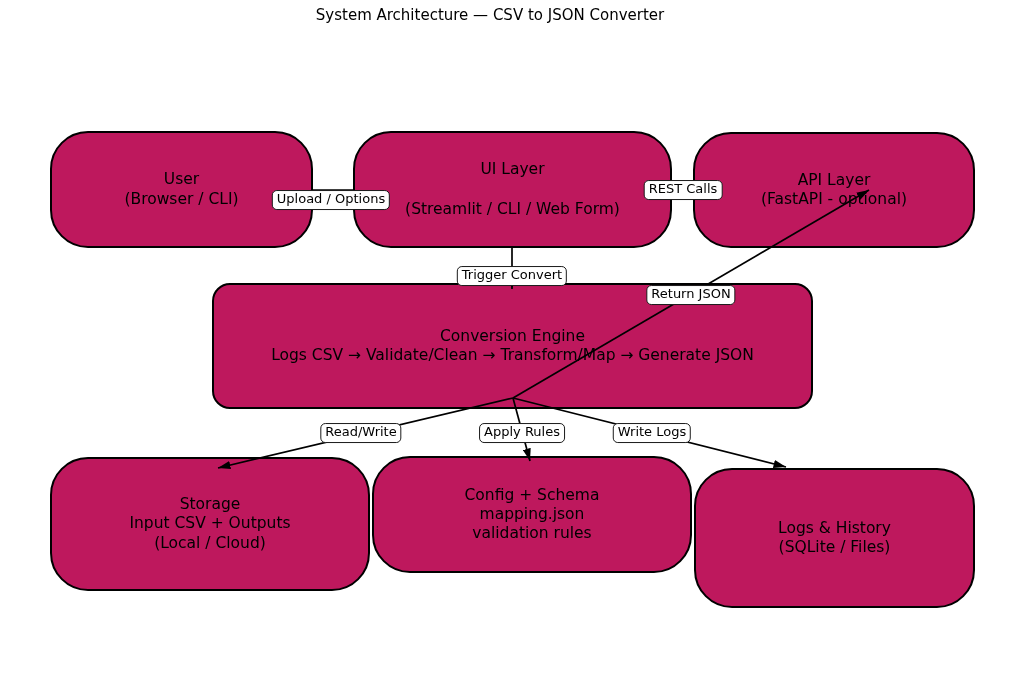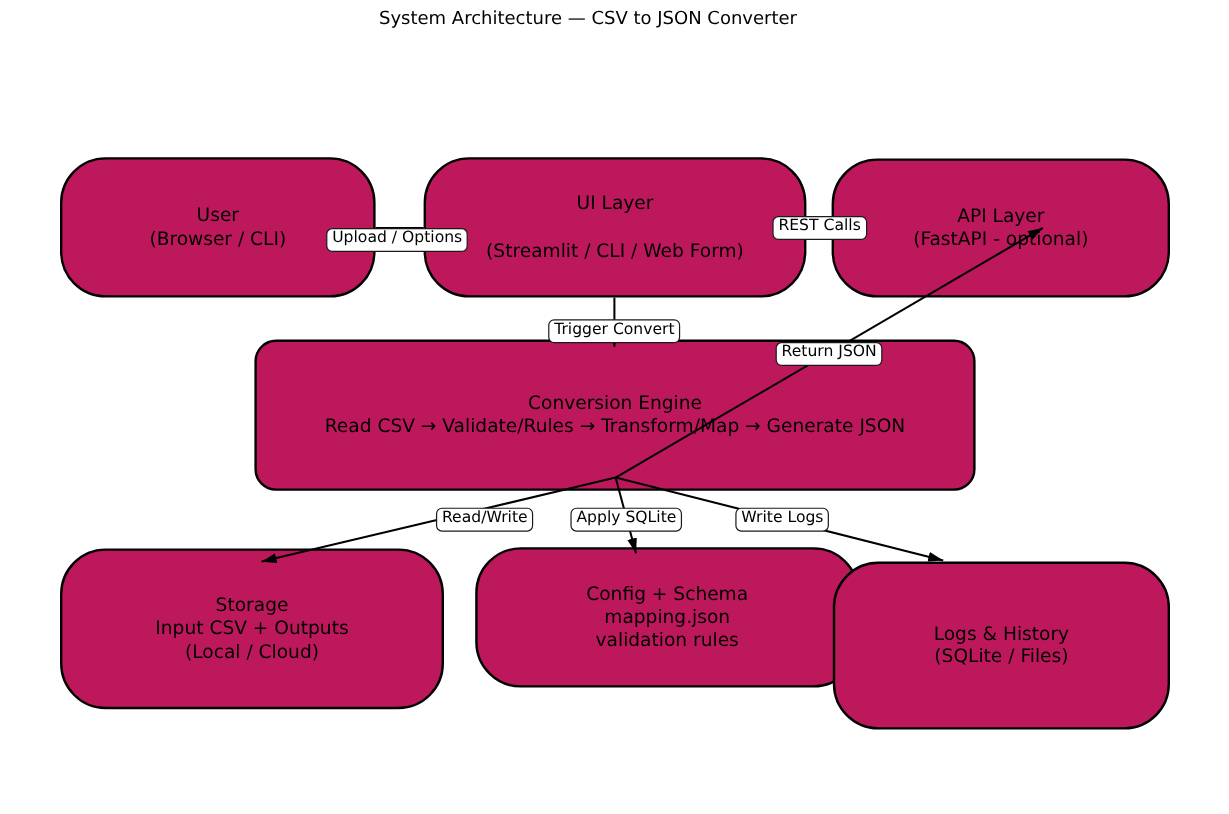--- a/index.html
+++ b/index.html
@@ -88,30 +88,30 @@
     <div class="nline">(Streamlit / CLI / Web Form)</div>
   </div>
 
   <div class="node" style="left:693px; top:132px; width:282px; height:116px;">
     <div class="nline">API Layer</div>
     <div class="nline">(FastAPI - optional)</div>
   </div>
 
   <div class="node" style="left:212px; top:283px; width:601px; height:126px;border-radius:18px;">
     <div class="nline">Conversion Engine</div>
-    <div class="nline">Read CSV → Validate/Rules → Transform/Map → Generate JSON</div>
+    <div class="nline">Logs CSV → Validate/Clean → Transform/Map → Generate JSON</div>
   </div>
 
   <div class="node" style="left:50px; top:457px; width:320px; height:134px;">
     <div class="nline">Storage</div>
     <div class="nline">Input CSV + Outputs</div>
     <div class="nline">(Local / Cloud)</div>
   </div>
 
-  <div class="node" style="left:372px; top:456px; width:320px; height:117px;margin-left:24px;">
+  <div class="node" style="left:372px; top:456px; width:320px; height:117px;">
     <div class="nline">Config + Schema</div>
     <div class="nline">mapping.json</div>
     <div class="nline">validation rules</div>
   </div>
 
   <div class="node" style="left:694px; top:468px; width:281px; height:140px;">
     <div class="nline">Logs &amp; History</div>
     <div class="nline">(SQLite / Files)</div>
   </div>
 
@@ -127,17 +127,17 @@
     <line x1="513" y1="398" x2="869" y2="190" marker-end="url(#arrow)"></line>
     <line x1="513" y1="398" x2="218" y2="468" marker-end="url(#arrow)"></line>
     <line x1="513" y1="398" x2="530" y2="461" marker-end="url(#arrow)"></line>
     <line x1="513" y1="398" x2="786" y2="467" marker-end="url(#arrow)"></line>
   </svg>
 
   <div class="elabel" style="left:331px; top:200px;">Upload / Options</div>
   <div class="elabel" style="left:683px; top:190px;">REST Calls</div>
   <div class="elabel" style="left:512px; top:256px;margin-top:20px;">Trigger Convert</div>
   <div class="elabel" style="left:691px; top:295px;">Return JSON</div>
-  <div class="elabel" style="left:361px; top:433px;margin-left:43px;">Read/Write</div>
-  <div class="elabel" style="left:522px; top:433px;">Apply SQLite</div>
+  <div class="elabel" style="left:361px; top:433px;">Read/Write</div>
+  <div class="elabel" style="left:522px; top:433px;">Apply Rules</div>
   <div class="elabel" style="left:652px; top:433px;">Write Logs</div>
 
 </div>
 
 </body></html>

